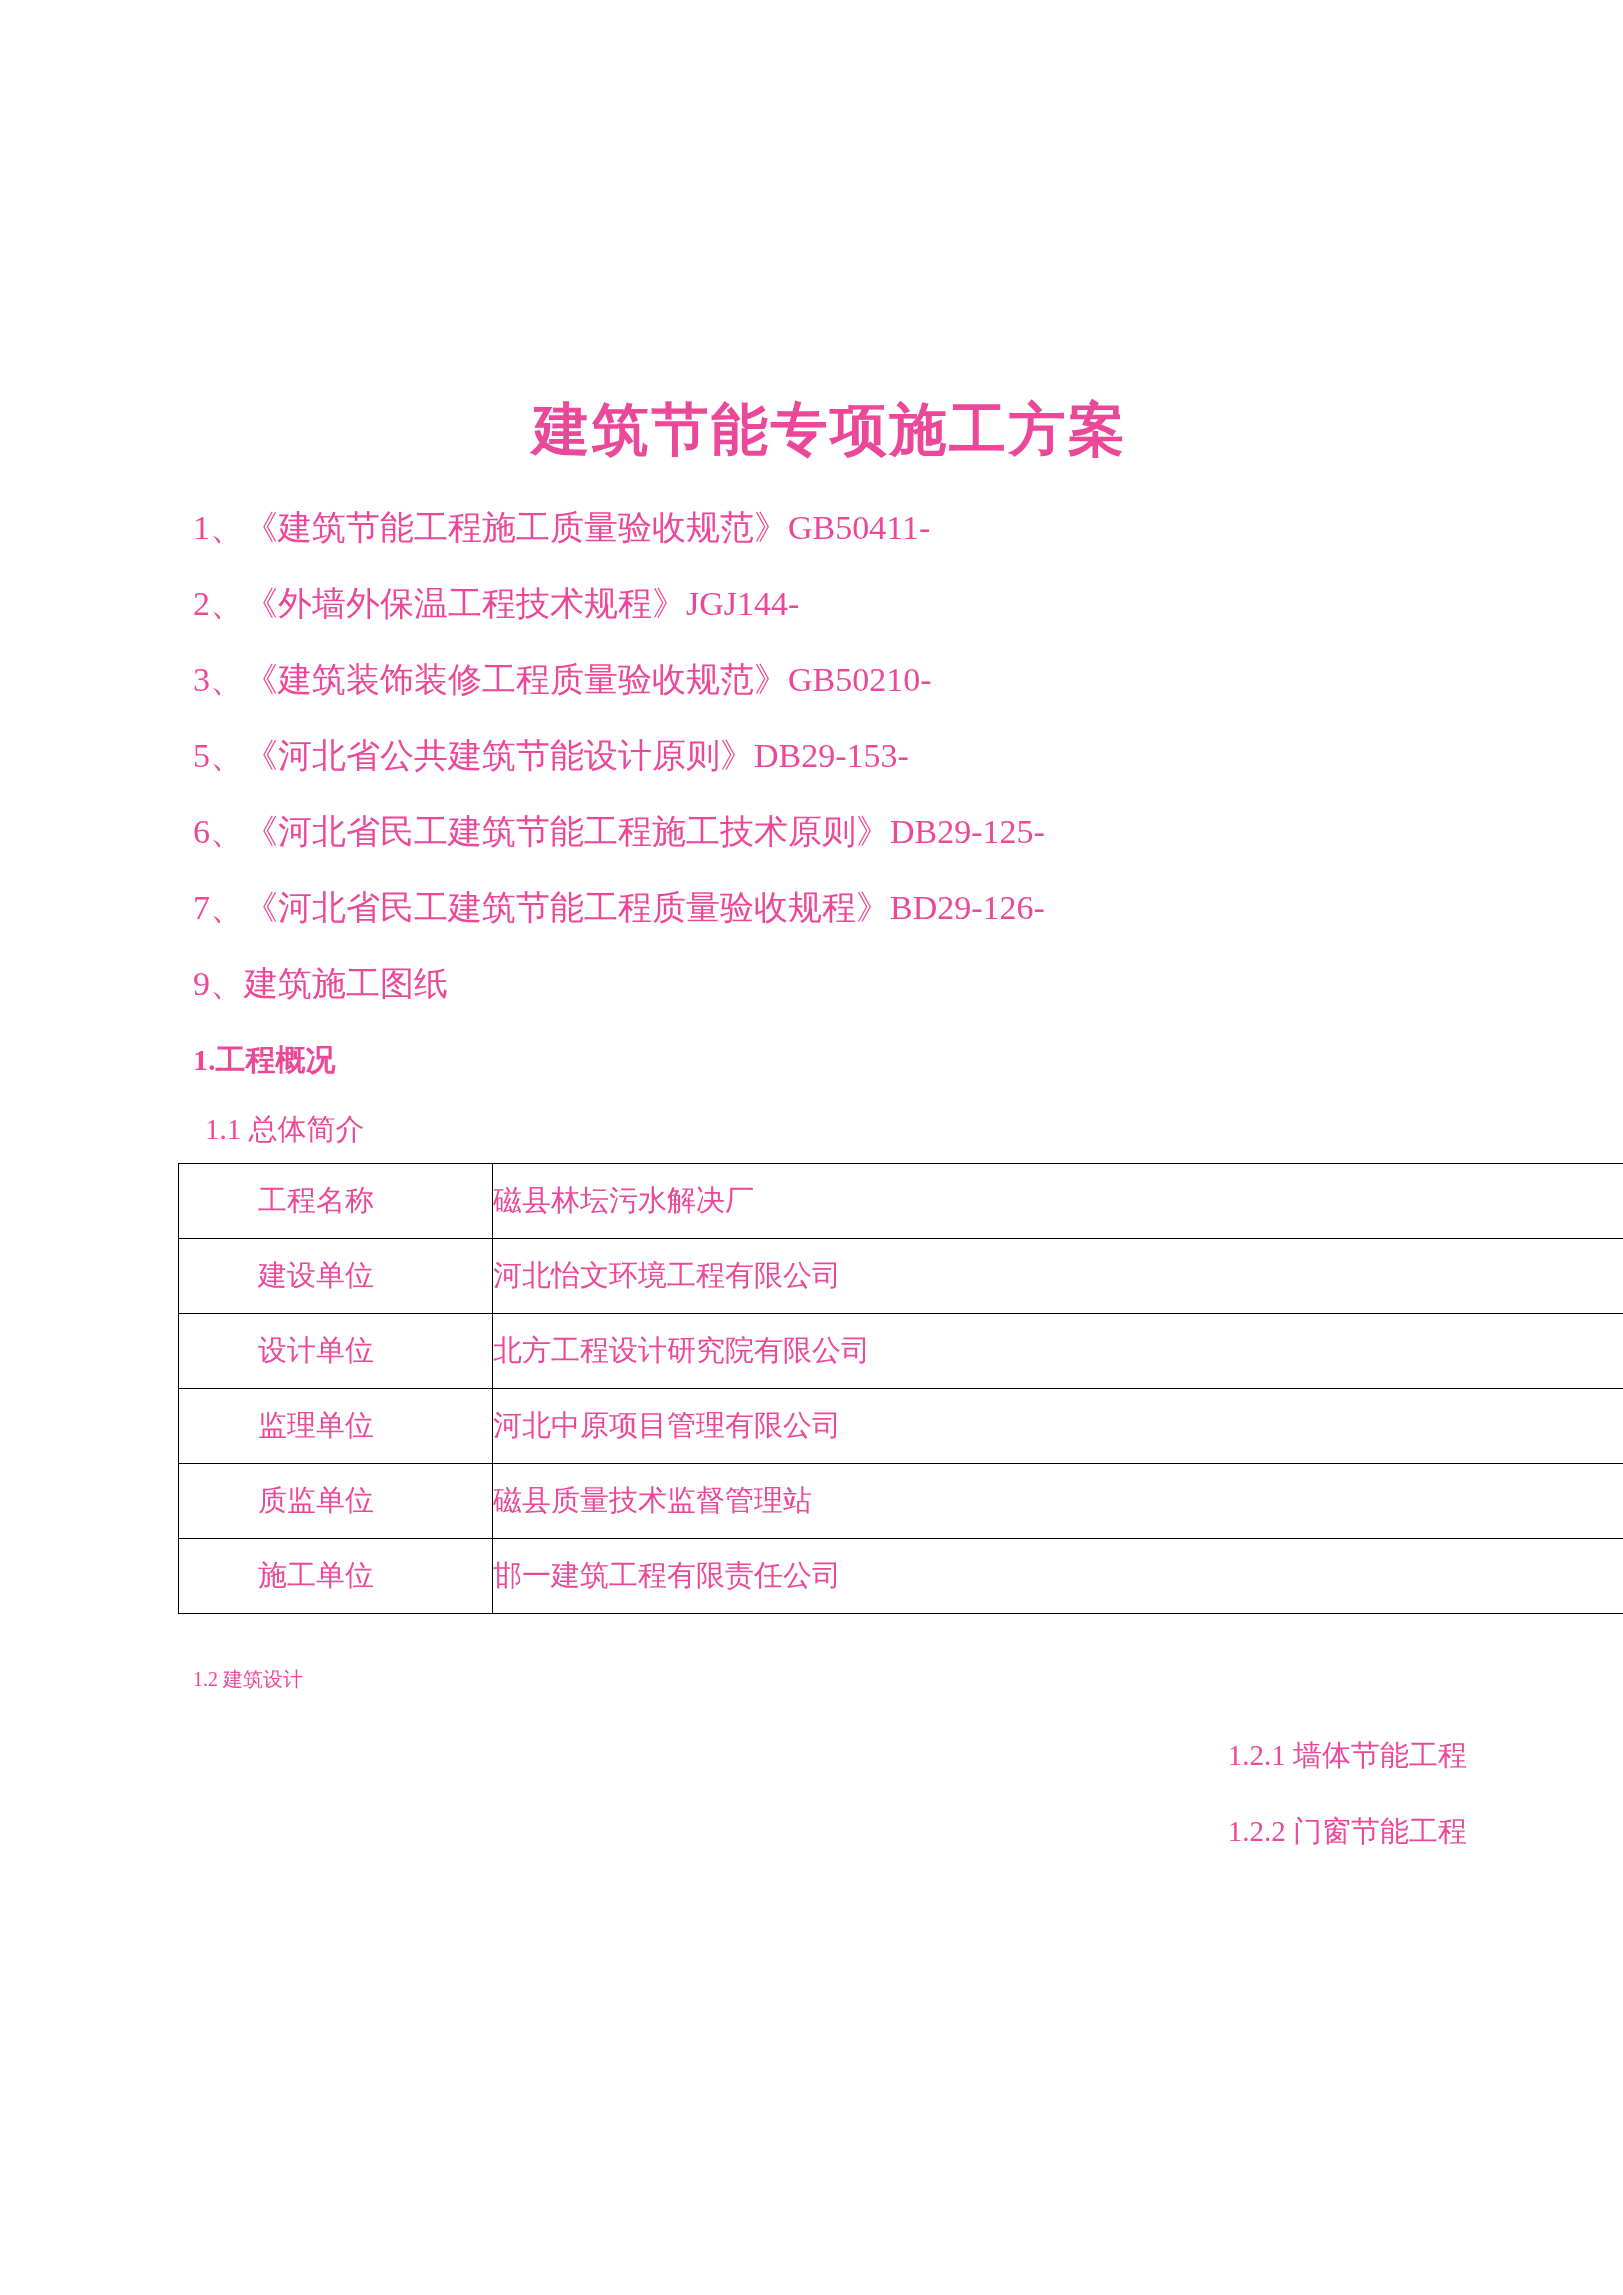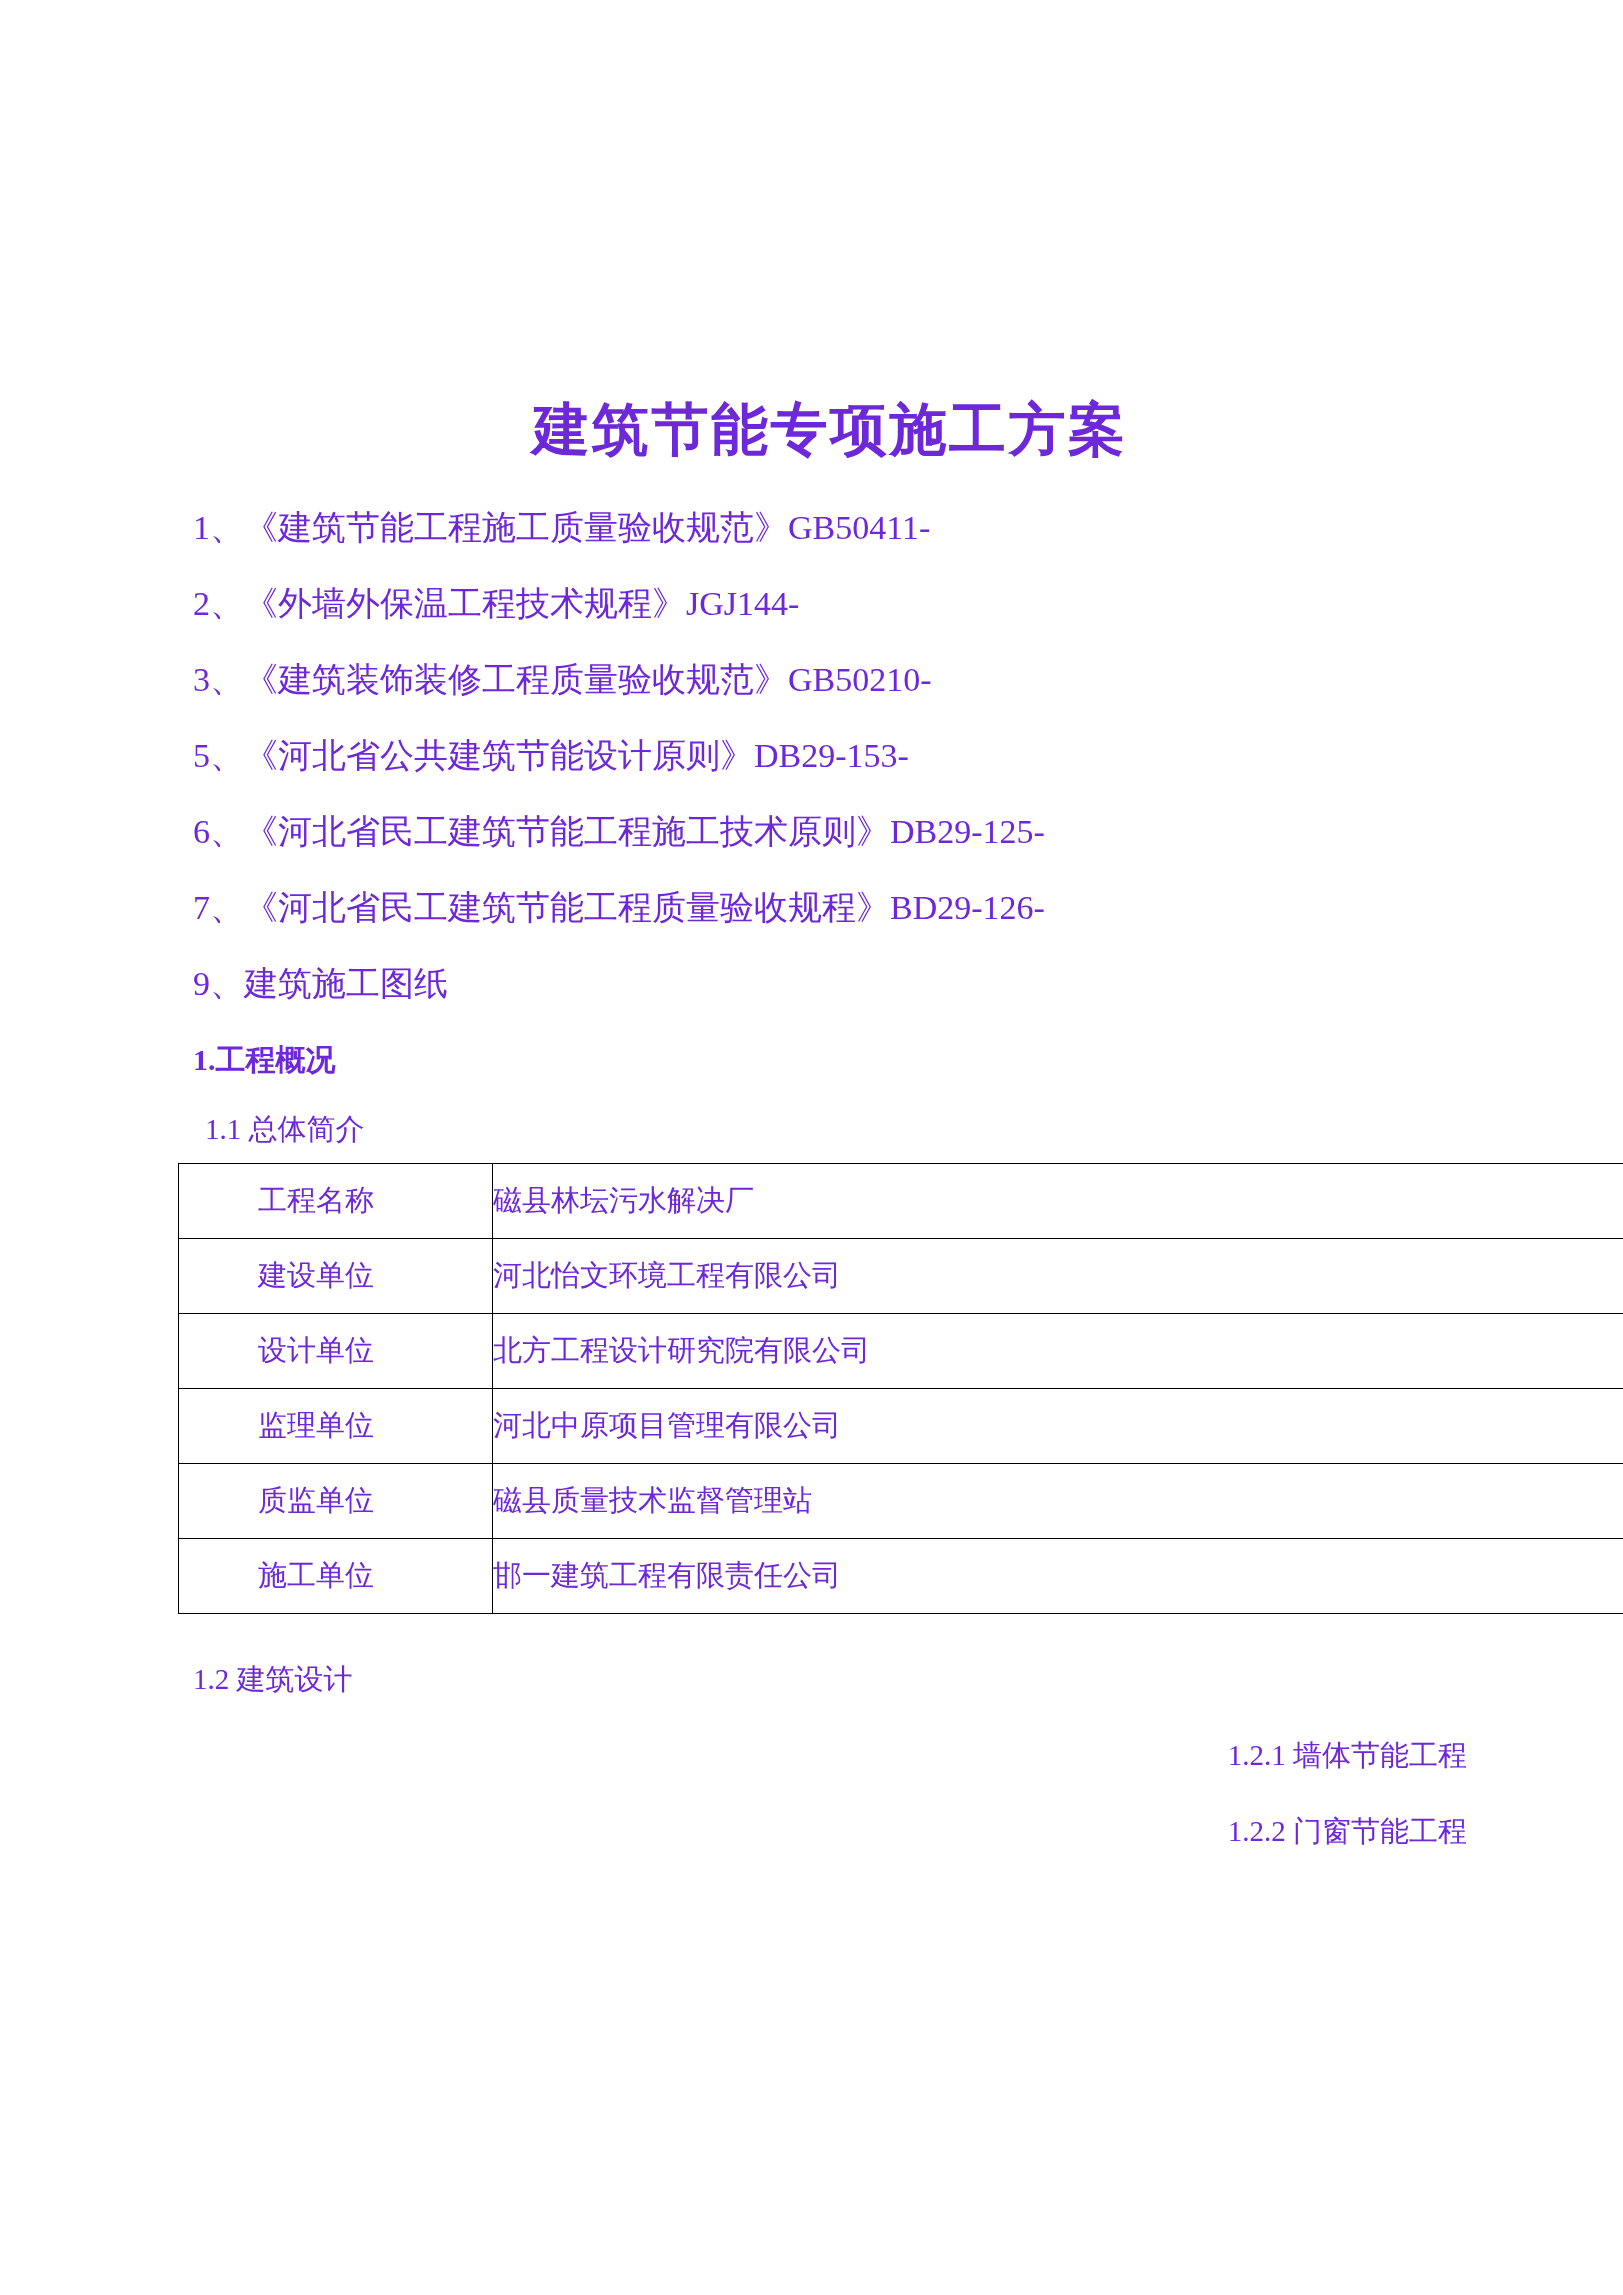--- a/index.html
+++ b/index.html
@@ -5,21 +5,21 @@
   html, body {
     margin: 0;
     padding: 0;
     background: #ffffff;
   }
   .page {
     position: relative;
     width: 1623px;
     height: 2295px;
     background: #ffffff;
-    color: #6d28d9;
+    color: #ec4899;
     font-family: "Liberation Serif", "DejaVu Serif", serif;
     overflow: hidden;
     box-sizing: border-box;
   }
   .content {
     padding: 0 156px 0 193px;
     box-sizing: border-box;
   }
   .doc-title {
     margin: 0;
@@ -86,21 +86,21 @@
   }
   td.cell-label {
     width: 314px;
     padding-left: 79px;
   }
   td.cell-value {
     padding-left: 0;
   }
   .section12-heading {
     margin: 47px 0 16px 0;
-    font-size: 29px;
+    font-size: 20px;
     line-height: 37px;
     font-weight: normal;
   }
   .sub-heading {
     margin: 39px 0 0 0;
     padding-left: 66px;
     font-size: 29px;
     line-height: 37px;
     font-weight: normal;
     text-align: right;

